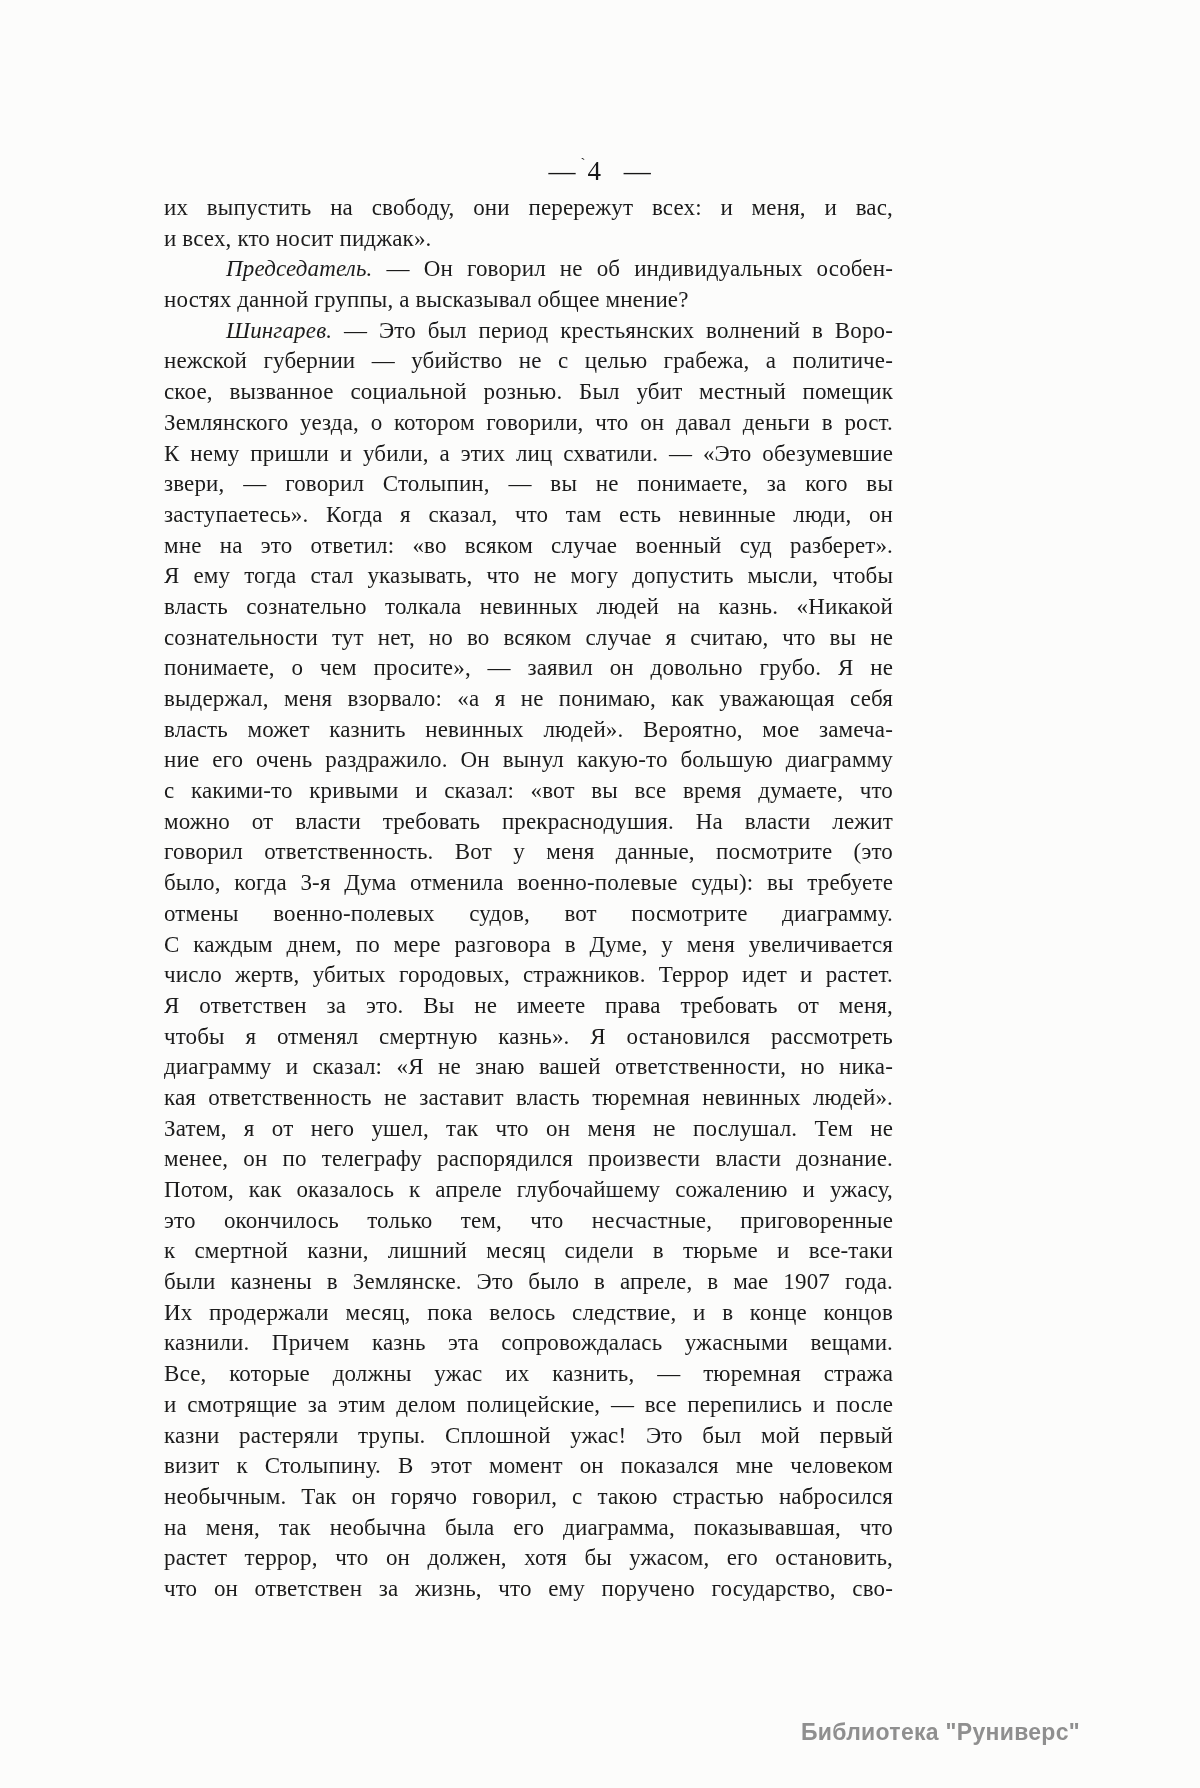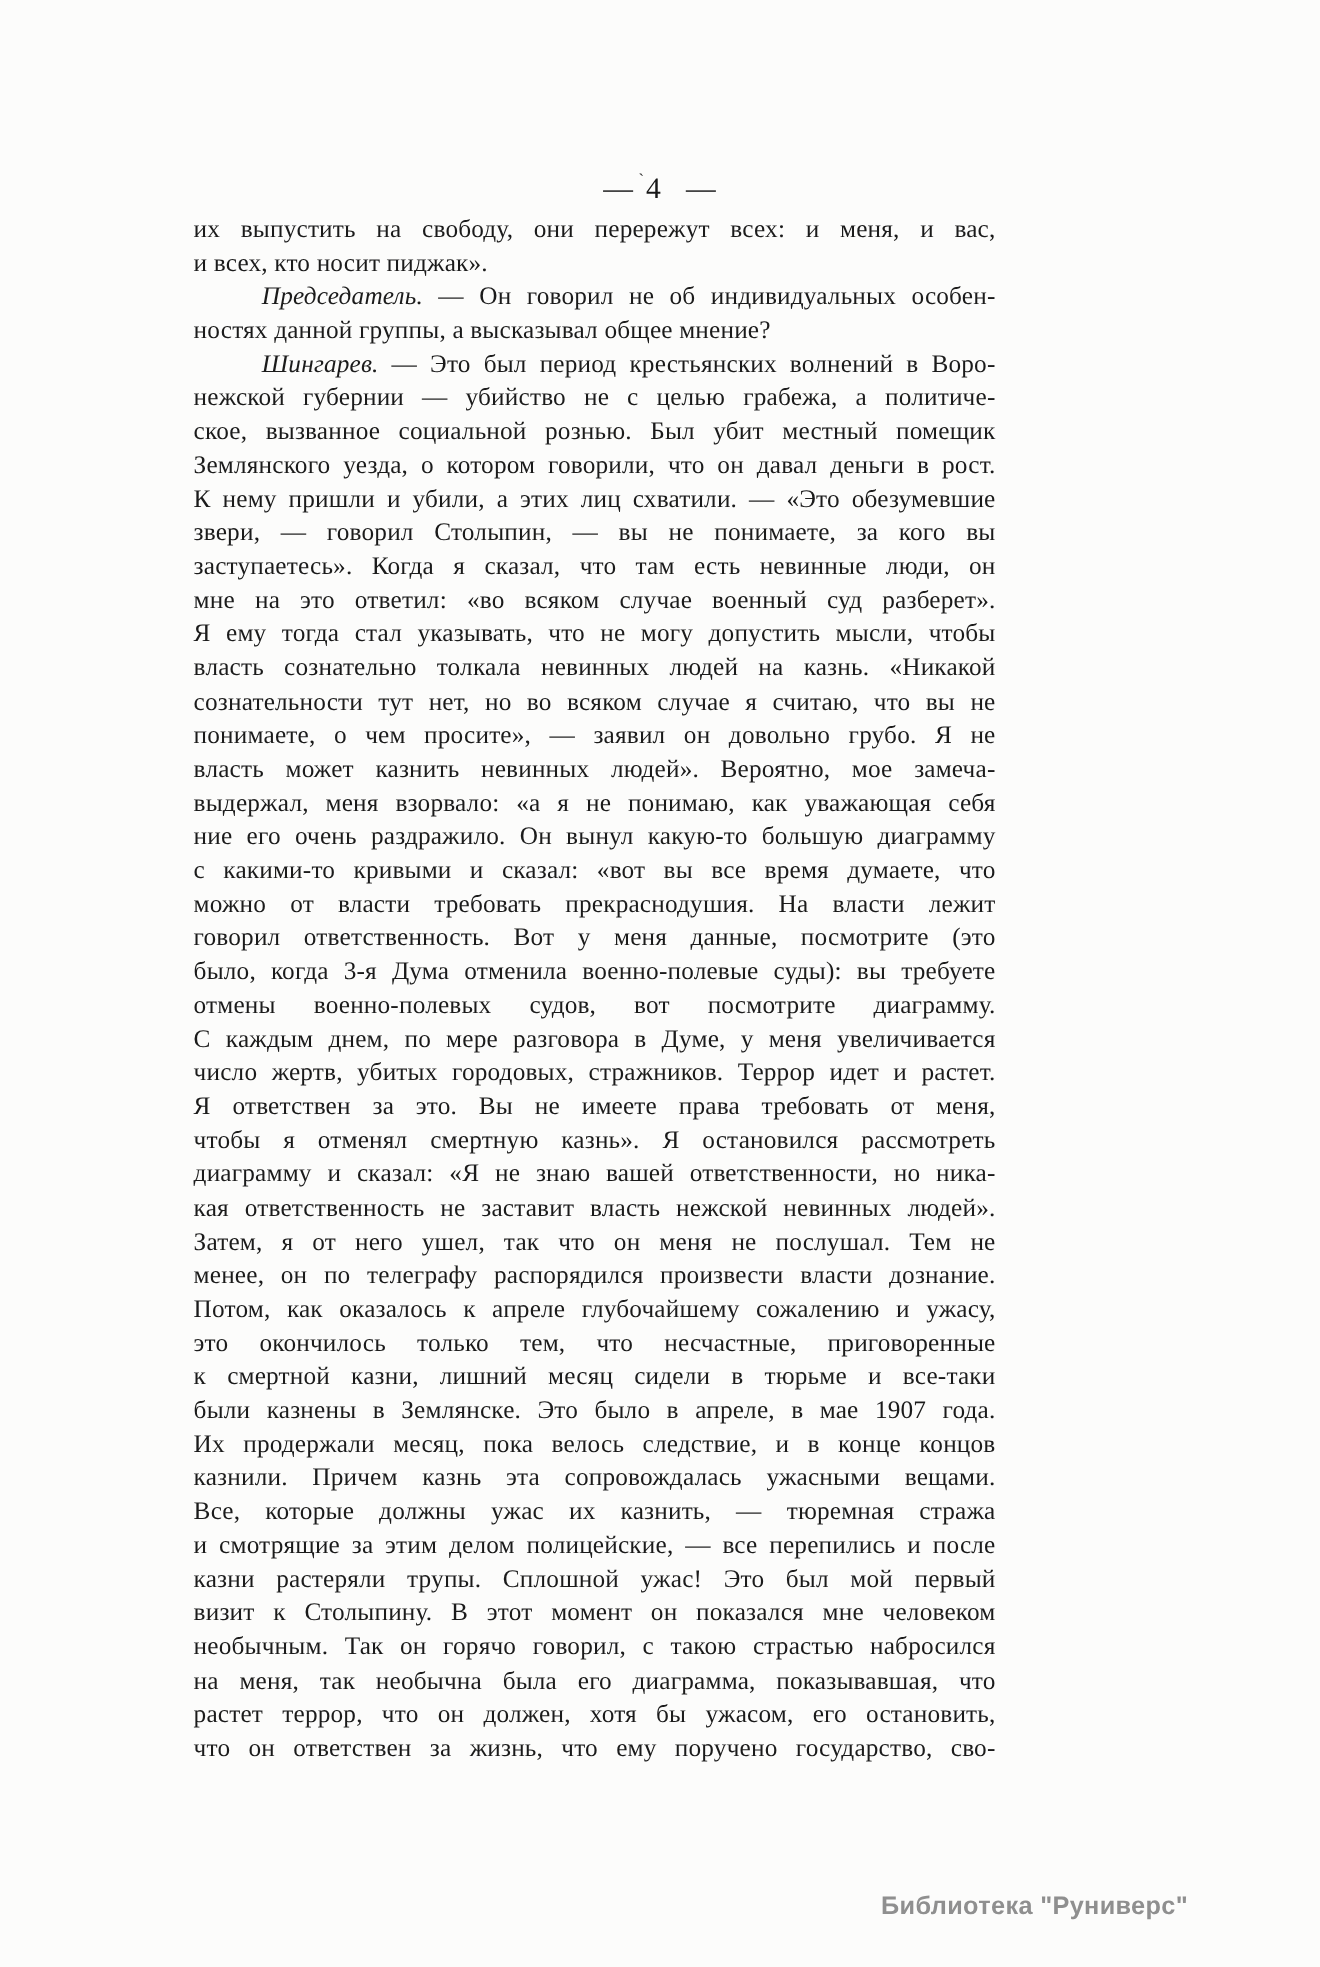--- a/index.html
+++ b/index.html
@@ -39,21 +39,21 @@
     font-size: 15px;
     margin: 0 1px 0 4px;
     color: #222;
   }
   .page-header .num {
     margin-right: 4px;
   }
   .text-column {
     position: absolute;
     top: 193px;
-    left: 176px;
+    left: 164px;
     width: 729px;
   }
   .line {
     font-size: 23px;
     line-height: 30.7px;
     height: 30.7px;
     text-align: justify;
     text-align-last: justify;
     white-space: normal;
     letter-spacing: 0.15px;
@@ -99,34 +99,34 @@
       <div class="line">ское, вызванное социальной рознью.  Был убит местный помещик</div>
       <div class="line">Землянского уезда, о котором говорили, что он давал деньги в рост.</div>
       <div class="line">К нему пришли и убили, а этих лиц схватили. — «Это обезумевшие</div>
       <div class="line">звери, — говорил Столыпин, — вы не понимаете, за кого вы</div>
       <div class="line">заступаетесь».  Когда я сказал, что там есть невинные люди, он</div>
       <div class="line">мне на это ответил: «во всяком случае военный суд разберет».</div>
       <div class="line">Я ему тогда стал указывать, что не могу допустить мысли, чтобы</div>
       <div class="line">власть сознательно толкала невинных людей на казнь.  «Никакой</div>
       <div class="line">сознательности тут нет, но во всяком случае я считаю, что вы не</div>
       <div class="line">понимаете, о чем просите», — заявил он довольно грубо.  Я не</div>
+      <div class="line">выдержал, меня взорвало: «а я не понимаю, как уважающая себя</div>
       <div class="line">власть может казнить невинных людей».  Вероятно, мое замеча-</div>
-      <div class="line">выдержал, меня взорвало: «а я не понимаю, как уважающая себя</div>
       <div class="line">ние его очень раздражило. Он вынул какую-то большую диаграмму</div>
       <div class="line">с какими-то кривыми и сказал: «вот вы все время думаете, что</div>
       <div class="line">можно от власти требовать прекраснодушия.  На власти лежит</div>
       <div class="line">говорил ответственность. Вот у меня данные, посмотрите (это</div>
       <div class="line">было, когда 3-я Дума отменила военно-полевые суды): вы требуете</div>
       <div class="line">отмены военно-полевых судов, вот посмотрите диаграмму.</div>
       <div class="line">С каждым днем, по мере разговора в Думе, у меня увеличивается</div>
       <div class="line">число жертв, убитых городовых, стражников. Террор идет и растет.</div>
       <div class="line">Я ответствен за это.  Вы не имеете права требовать от меня,</div>
       <div class="line">чтобы я отменял смертную казнь».  Я остановился рассмотреть</div>
       <div class="line">диаграмму и сказал: «Я не знаю вашей ответственности, но ника-</div>
-      <div class="line">кая ответственность не заставит власть нежской невинных людей».</div>
+      <div class="line">кая ответственность не заставит власть тюремная невинных людей».</div>
       <div class="line">Затем, я от него ушел, так что он меня не послушал. Тем не</div>
       <div class="line">менее, он по телеграфу распорядился произвести власти дознание.</div>
       <div class="line">Потом, как оказалось к апреле глубочайшему сожалению и ужасу,</div>
       <div class="line">это окончилось только тем, что несчастные, приговоренные</div>
       <div class="line">к смертной казни, лишний месяц сидели в тюрьме и все-таки</div>
       <div class="line">были казнены в Землянске. Это было в апреле, в мае 1907 года.</div>
       <div class="line">Их продержали месяц, пока велось следствие, и в конце концов</div>
       <div class="line">казнили.  Причем казнь эта сопровождалась ужасными вещами.</div>
       <div class="line">Все, которые должны ужас их казнить, — тюремная стража</div>
       <div class="line">и смотрящие за этим делом полицейские, — все перепились и после</div>

